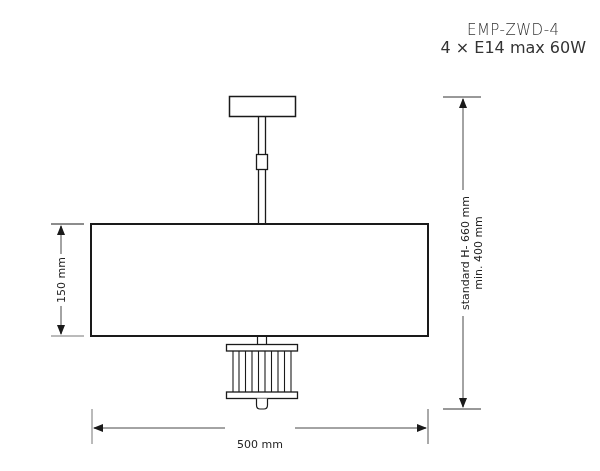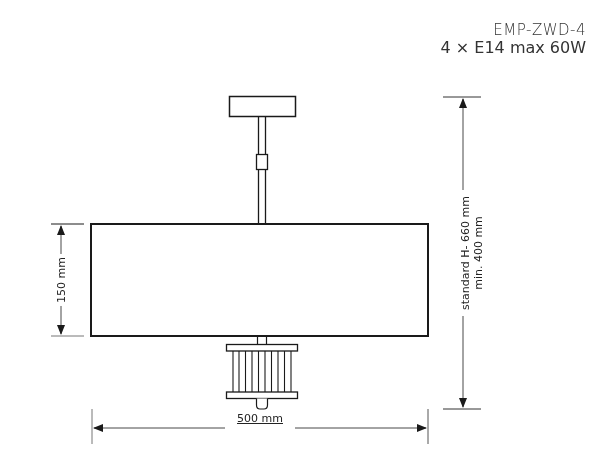--- a/index.html
+++ b/index.html
@@ -12,21 +12,21 @@
       height: 471px;
       position: relative;
       overflow: hidden;
       font-family: "DejaVu Sans", "Liberation Sans", sans-serif;
       color: #222222;
     }
     .title-block {
       position: absolute;
       right: 14px;
       top: 20px;
-      text-align: right;
+      text-align: center;
     }
     .model-code {
       font-size: 15px;
       font-weight: 300;
       letter-spacing: 0.5px;
       color: #333333;
       line-height: 20px;
       font-family: "DejaVu Sans", sans-serif;
     }
     .spec-line {
@@ -44,24 +44,23 @@
       position: absolute;
       font-size: 11px;
       color: #222222;
       background: #ffffff;
       white-space: nowrap;
       font-family: "DejaVu Sans", sans-serif;
       line-height: 13px;
     }
     .dim-label.width {
       left: 260px;
-      top: 412px;
+      top: 438px;
       transform: translateX(-50%);
       padding: 0 1px;
-      text-decoration: underline;
     }
     .dim-label.rot {
       transform-origin: center center;
       transform: translate(-50%, -50%) rotate(-90deg);
       text-align: center;
     }
     .dim-label.h150 {
       left: 61px;
       top: 280px;
       padding: 0 3px;

